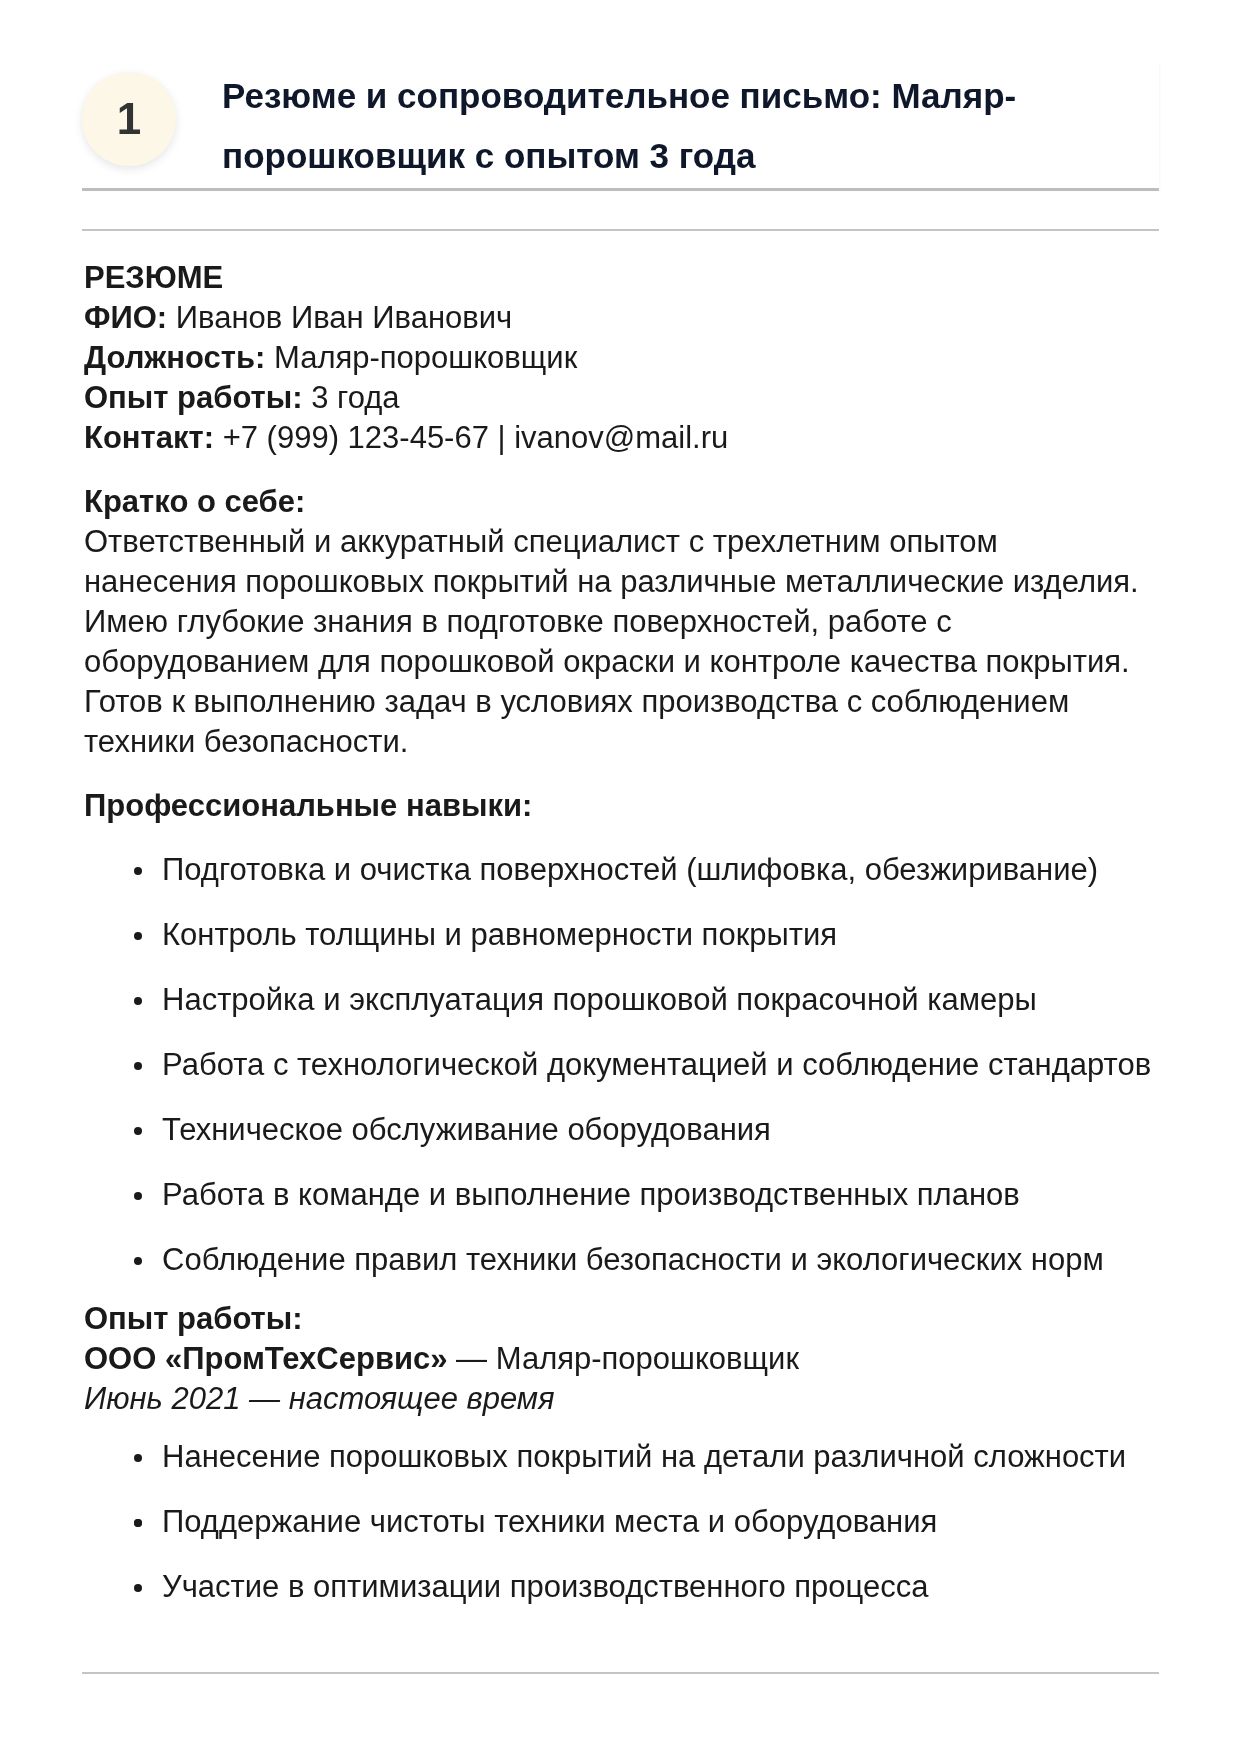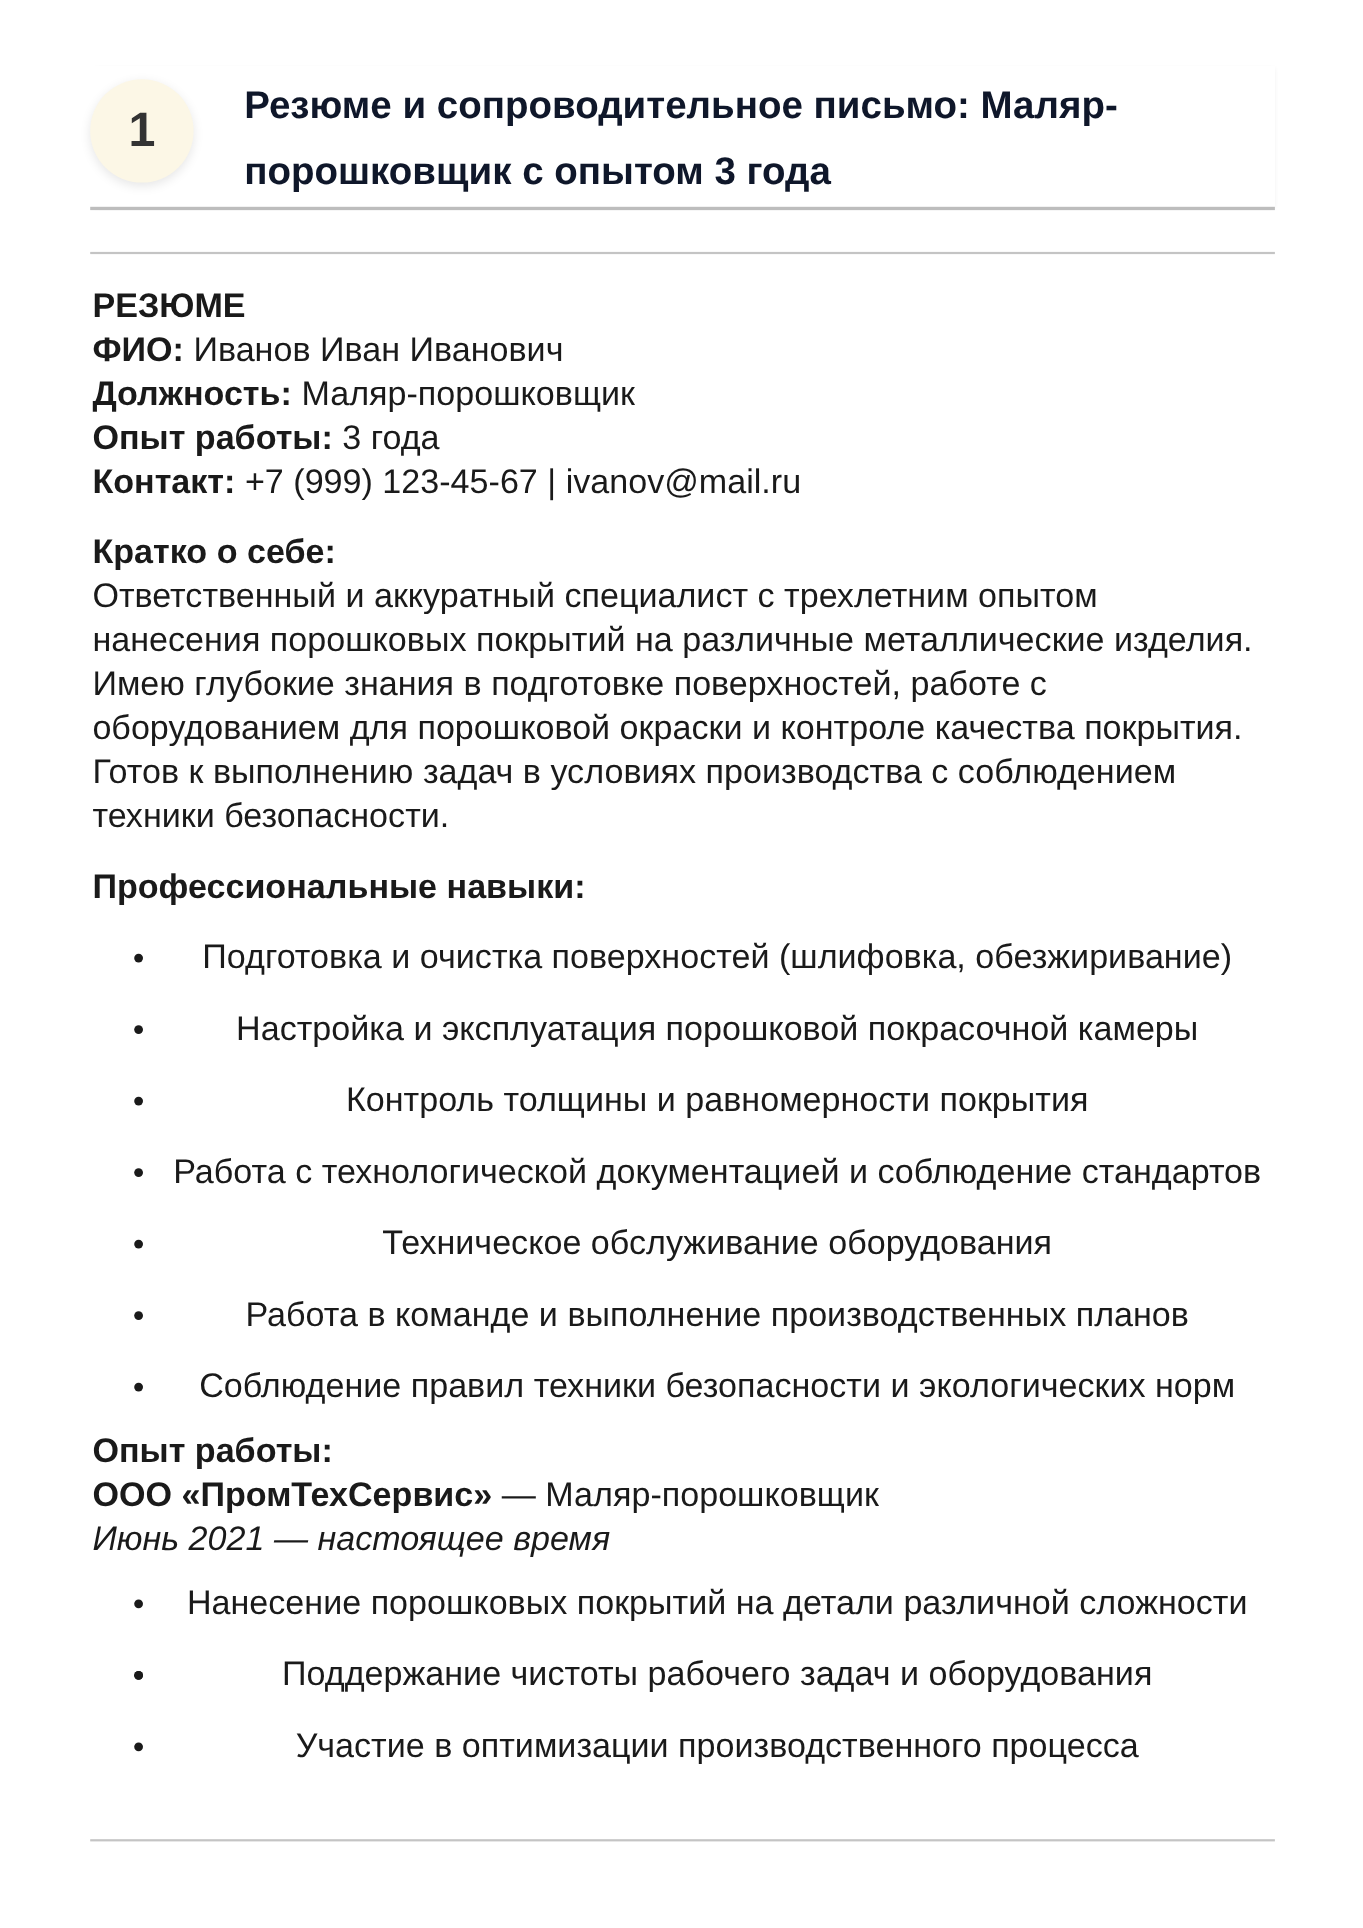--- a/index.html
+++ b/index.html
@@ -30,21 +30,21 @@
   }
   .content {
     position: absolute; left: 84px; top: 258px; width: 1070px;
     font-size: 31px; line-height: 40px;
   }
   .line { margin: 0; }
   .b { font-weight: bold; }
   .mt { margin-top: 24px; }
   .para { margin: 0; line-height: 40px; }
   ul { margin: 24px 0 0 0; padding-left: 62px; }
-  li { margin: 0 0 25px 4px; line-height: 40px; list-style: none; position: relative; text-align: center; }
+  li { margin: 0 0 25px 16px; line-height: 40px; list-style: none; position: relative; }
   li .bullet {
     position: absolute; left: -28px; top: 17px; width: 8px; height: 8px;
     border-radius: 50%; background: #1a1a1a;
   }
   .italic { font-style: italic; }
   .bottom-sep {
     position: absolute; left: 82px; top: 1672px; width: 1077px; height: 2px;
     background: #c4c4c4;
   }
 </style>
@@ -77,34 +77,34 @@
     <span class="b">Контакт:</span>
     <span>+7 (999) 123-45-67 | ivanov@mail.ru</span>
   </p>
 
   <p class="line b mt">Кратко о себе:</p>
   <p class="para">Ответственный и аккуратный специалист с трехлетним опытом нанесения порошковых покрытий на различные металлические изделия. Имею глубокие знания в подготовке поверхностей, работе с оборудованием для порошковой окраски и контроле качества покрытия. Готов к выполнению задач в условиях производства с соблюдением техники безопасности.</p>
 
   <p class="line b mt">Профессиональные навыки:</p>
   <ul>
     <li><span class="bullet"></span><span>Подготовка и очистка поверхностей (шлифовка, обезжиривание)</span></li>
+    <li><span class="bullet"></span><span>Контроль толщины и равномерности покрытия</span></li>
     <li><span class="bullet"></span><span>Настройка и эксплуатация порошковой покрасочной камеры</span></li>
-    <li><span class="bullet"></span><span>Контроль толщины и равномерности покрытия</span></li>
     <li><span class="bullet"></span><span>Работа с технологической документацией и соблюдение стандартов</span></li>
     <li><span class="bullet"></span><span>Техническое обслуживание оборудования</span></li>
     <li><span class="bullet"></span><span>Работа в команде и выполнение производственных планов</span></li>
     <li><span class="bullet"></span><span>Соблюдение правил техники безопасности и экологических норм</span></li>
   </ul>
 
   <p class="line b" style="margin-top:-6px">Опыт работы:</p>
   <p class="line">
     <span class="b">ООО «ПромТехСервис»</span><span> — Маляр-порошковщик</span>
   </p>
   <p class="line italic">Июнь 2021 — настоящее время</p>
   <ul style="margin-top:18px">
     <li><span class="bullet"></span><span>Нанесение порошковых покрытий на детали различной сложности</span></li>
     <li><span class="bullet"></span></li>
-    <li><span class="bullet"></span><span>Поддержание чистоты рабочего задач и оборудования</span></li>
+    <li><span class="bullet"></span><span>Поддержание чистоты техники места и оборудования</span></li>
     <li><span class="bullet"></span><span>Участие в оптимизации производственного процесса</span></li>
   </ul>
 </div>
 
 <div class="bottom-sep"></div>
 
 </body></html>

